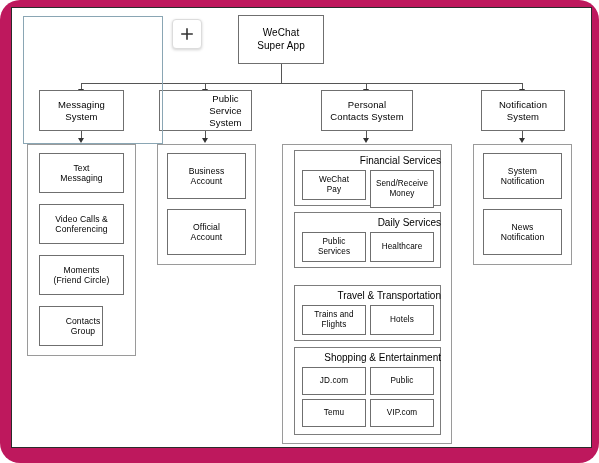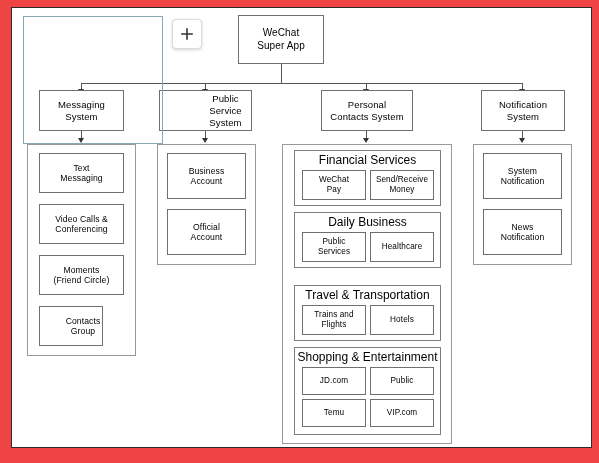--- a/index.html
+++ b/index.html
@@ -8,22 +8,23 @@
     padding: 0;
     background: #ffffff;
   }
   body {
     font-family: "Liberation Sans", sans-serif;
   }
   #canvas {
     position: relative;
     width: 599px;
     height: 463px;
-    background: #ef4444;
+    background: #be185d;
     overflow: hidden;
+    border-radius: 20px;
   }
   
   .frame {
     position: absolute;
     left: 11px;
     top: 7px;
     width: 581px;
     height: 441px;
     border: 1.5px solid #2b2b2b;
     box-sizing: border-box;
@@ -91,22 +92,22 @@
   }
   .group-inner {
     position: absolute;
     box-sizing: border-box;
     background: #ffffff;
     border: 1px solid #7d7d7d;
     z-index: 3;
   }
   .group-title {
     position: absolute;
-    text-align: center;
-    font-size: 12px;
+    text-align: right;
+    font-size: 10px;
     line-height: 11px;
     color: #000;
     z-index: 4;
     white-space: nowrap;
   }
   
   .ln {
     position: absolute;
     background: #555555;
     z-index: 1;
@@ -205,27 +206,27 @@
   </div>
 
   <div class="group" style="left:282px; top:144px; width:170px; height:300px;"></div>
 
   <div class="group-inner" style="left:294px; top:150px; width:147px; height:56px;"></div>
   <div class="group-title" style="left:294px; top:155px; width:147px;">Financial Services</div>
   <div class="node mini" style="left:302px; top:170px; width:64px; height:30px; flex-direction:column;">
     <span>WeChat</span>
     <span>Pay</span>
   </div>
-  <div class="node mini" style="left:370px; top:170px; width:64px; height:30px; flex-direction:column;">
+  <div class="node mini" style="left:370px; top:170px; width:64px; height:38px; flex-direction:column;">
     <span>Send/Receive</span>
     <span>Money</span>
   </div>
 
   <div class="group-inner" style="left:294px; top:212px; width:147px; height:56px;"></div>
-  <div class="group-title" style="left:294px; top:217px; width:147px;">Daily Business</div>
+  <div class="group-title" style="left:294px; top:217px; width:147px;">Daily Services</div>
   <div class="node mini" style="left:302px; top:232px; width:64px; height:30px; flex-direction:column;">
     <span>Public</span>
     <span>Services</span>
   </div>
   <div class="node mini" style="left:370px; top:232px; width:64px; height:30px;">
     <span>Healthcare</span>
   </div>
 
   <div class="group-inner" style="left:294px; top:285px; width:147px; height:56px;"></div>
   <div class="group-title" style="left:294px; top:290px; width:147px;">Travel &amp; Transportation</div>

